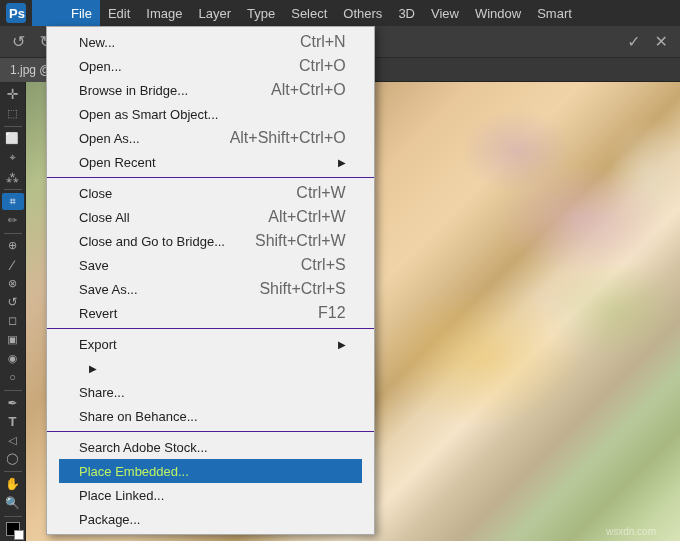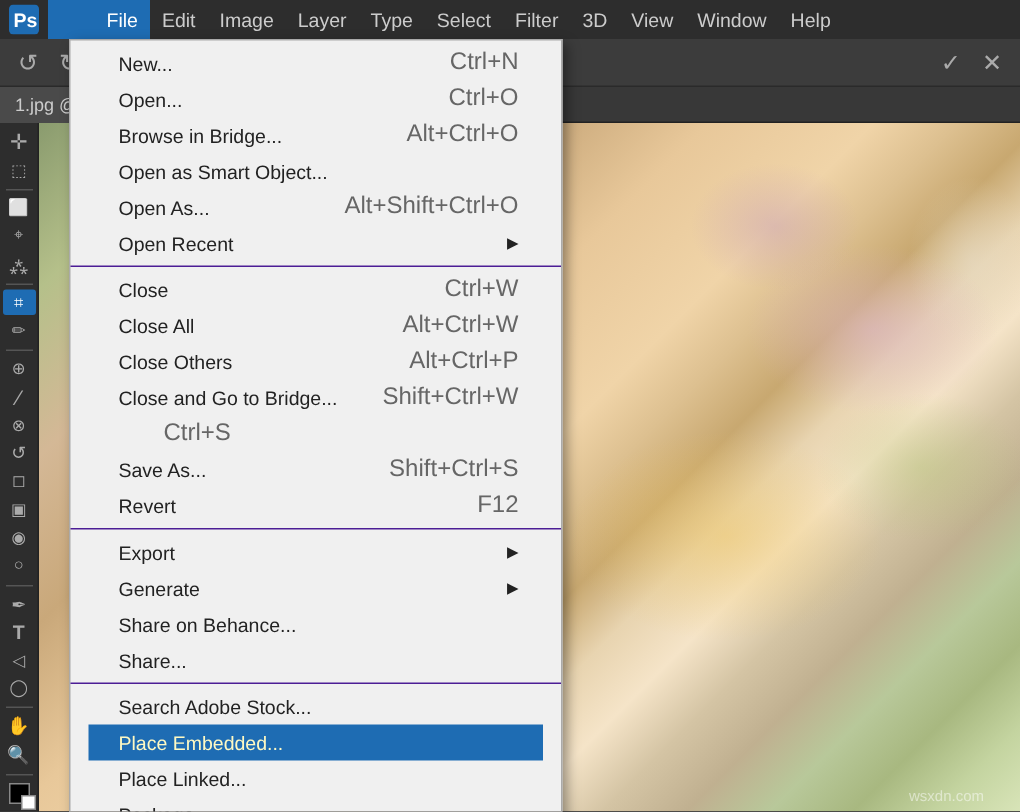--- a/index.html
+++ b/index.html
@@ -208,21 +208,21 @@
       justify-content: space-between;
       padding: 4px 16px 4px 20px;
       color: #222;
       cursor: pointer;
       height: 24px;
       font-size: 13px;
       white-space: nowrap;
     }
     .dropdown-item.highlighted {
       background: #1e6cb3;
-      color: #fef9c3;
+      color: #bef264;
     }
     .shortcut {
       color: #666;
       font-size: 16px;
       margin-left: 30px;
     }
     .dropdown-item.highlighted .shortcut,
     .dropdown-item:hover .shortcut {
       color: #cce;
     }
@@ -253,25 +253,25 @@
       <rect width="20" height="20" rx="3" fill="#1e6cb3"></rect>
       <text x="3" y="15" font-size="13" font-weight="bold" fill="white" font-family="Arial">Ps</text>
     </svg>
   </div>
   <div class="menu-item active">File</div>
   <div class="menu-item">Edit</div>
   <div class="menu-item">Image</div>
   <div class="menu-item">Layer</div>
   <div class="menu-item">Type</div>
   <div class="menu-item">Select</div>
-  <div class="menu-item">Filter</div>
+  <div class="menu-item">Others</div>
   <div class="menu-item">3D</div>
   <div class="menu-item">View</div>
   <div class="menu-item">Window</div>
-  <div class="menu-item">Help</div>
+  <div class="menu-item">Smart</div>
 </div>
 
 <div class="options-bar">
   <span class="options-icon">↺</span>
   <span class="options-icon">↻</span>
   <span class="options-icon">⇄</span>
   <input class="options-input" type="text" value="" style="width: 80px;">
   <button class="options-btn">Clear</button>
   <span class="options-icon">⬛</span>
   <button class="options-btn">Straighten</button>
@@ -364,55 +364,51 @@
   <div class="menu-group">
     <div class="dropdown-item">
       <span class="item-label">Close</span>
       <span class="shortcut">Ctrl+W</span>
     </div>
     <div class="dropdown-item">
       <span class="item-label">Close All</span>
       <span class="shortcut">Alt+Ctrl+W</span>
     </div>
     <div class="dropdown-item">
-      <span class="item-label">Close Others</span>
-      <span class="shortcut">Alt+Ctrl+P</span>
-    </div>
-    <div class="dropdown-item">
       <span class="item-label">Close and Go to Bridge...</span>
       <span class="shortcut">Shift+Ctrl+W</span>
     </div>
     <div class="dropdown-item">
+      <span class="item-label">Save</span>
       <span class="shortcut">Ctrl+S</span>
     </div>
     <div class="dropdown-item">
       <span class="item-label">Save As...</span>
       <span class="shortcut">Shift+Ctrl+S</span>
     </div>
     <div class="dropdown-item">
       <span class="item-label">Revert</span>
       <span class="shortcut">F12</span>
     </div>
   </div>
 
   <div class="menu-group">
     <div class="dropdown-item">
       <span class="item-label">Export</span>
       <span class="arrow">▶</span>
     </div>
     <div class="dropdown-item">
-      <span class="item-label">Generate</span>
       <span class="arrow">▶</span>
     </div>
     <div class="dropdown-item">
+      <span class="item-label">Share...</span>
+      <span class="shortcut"></span>
+    </div>
+    <div class="dropdown-item">
       <span class="item-label">Share on Behance...</span>
-      <span class="shortcut"></span>
-    </div>
-    <div class="dropdown-item">
-      <span class="item-label">Share...</span>
       <span class="shortcut"></span>
     </div>
   </div>
 
   <div class="menu-group">
     <div class="dropdown-item">
       <span class="item-label">Search Adobe Stock...</span>
       <span class="shortcut"></span>
     </div>
     <div class="dropdown-item highlighted">

